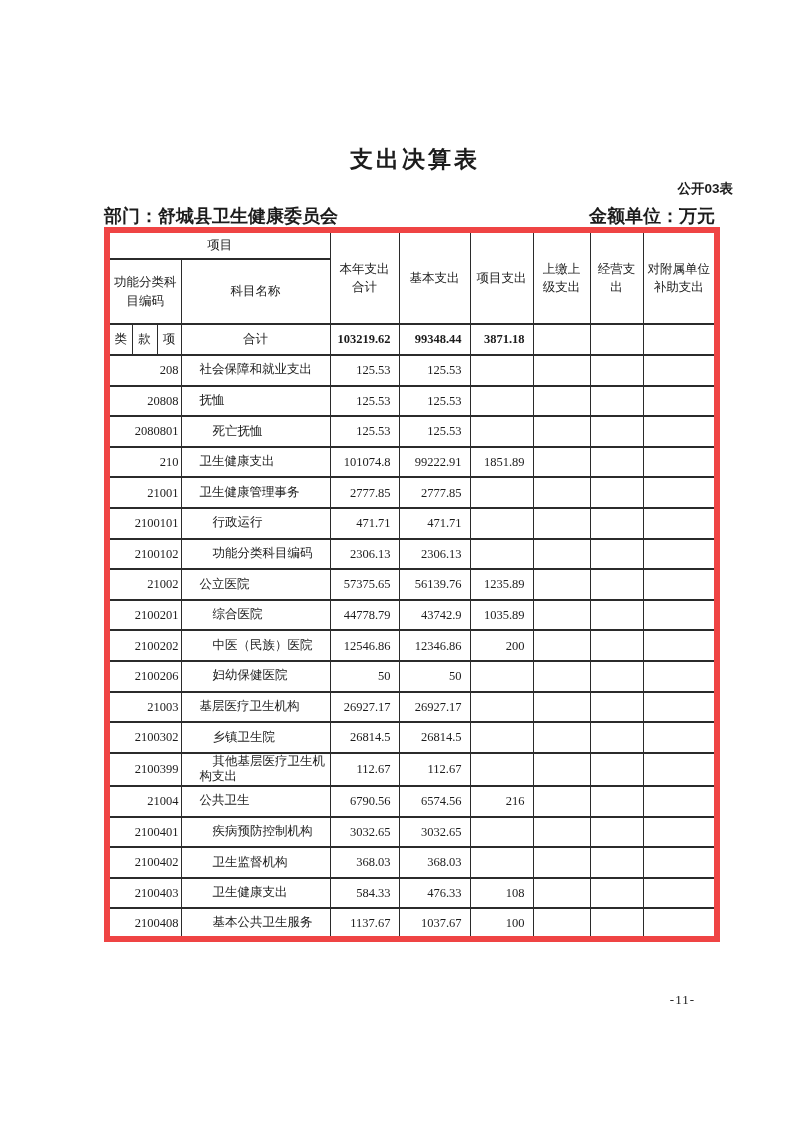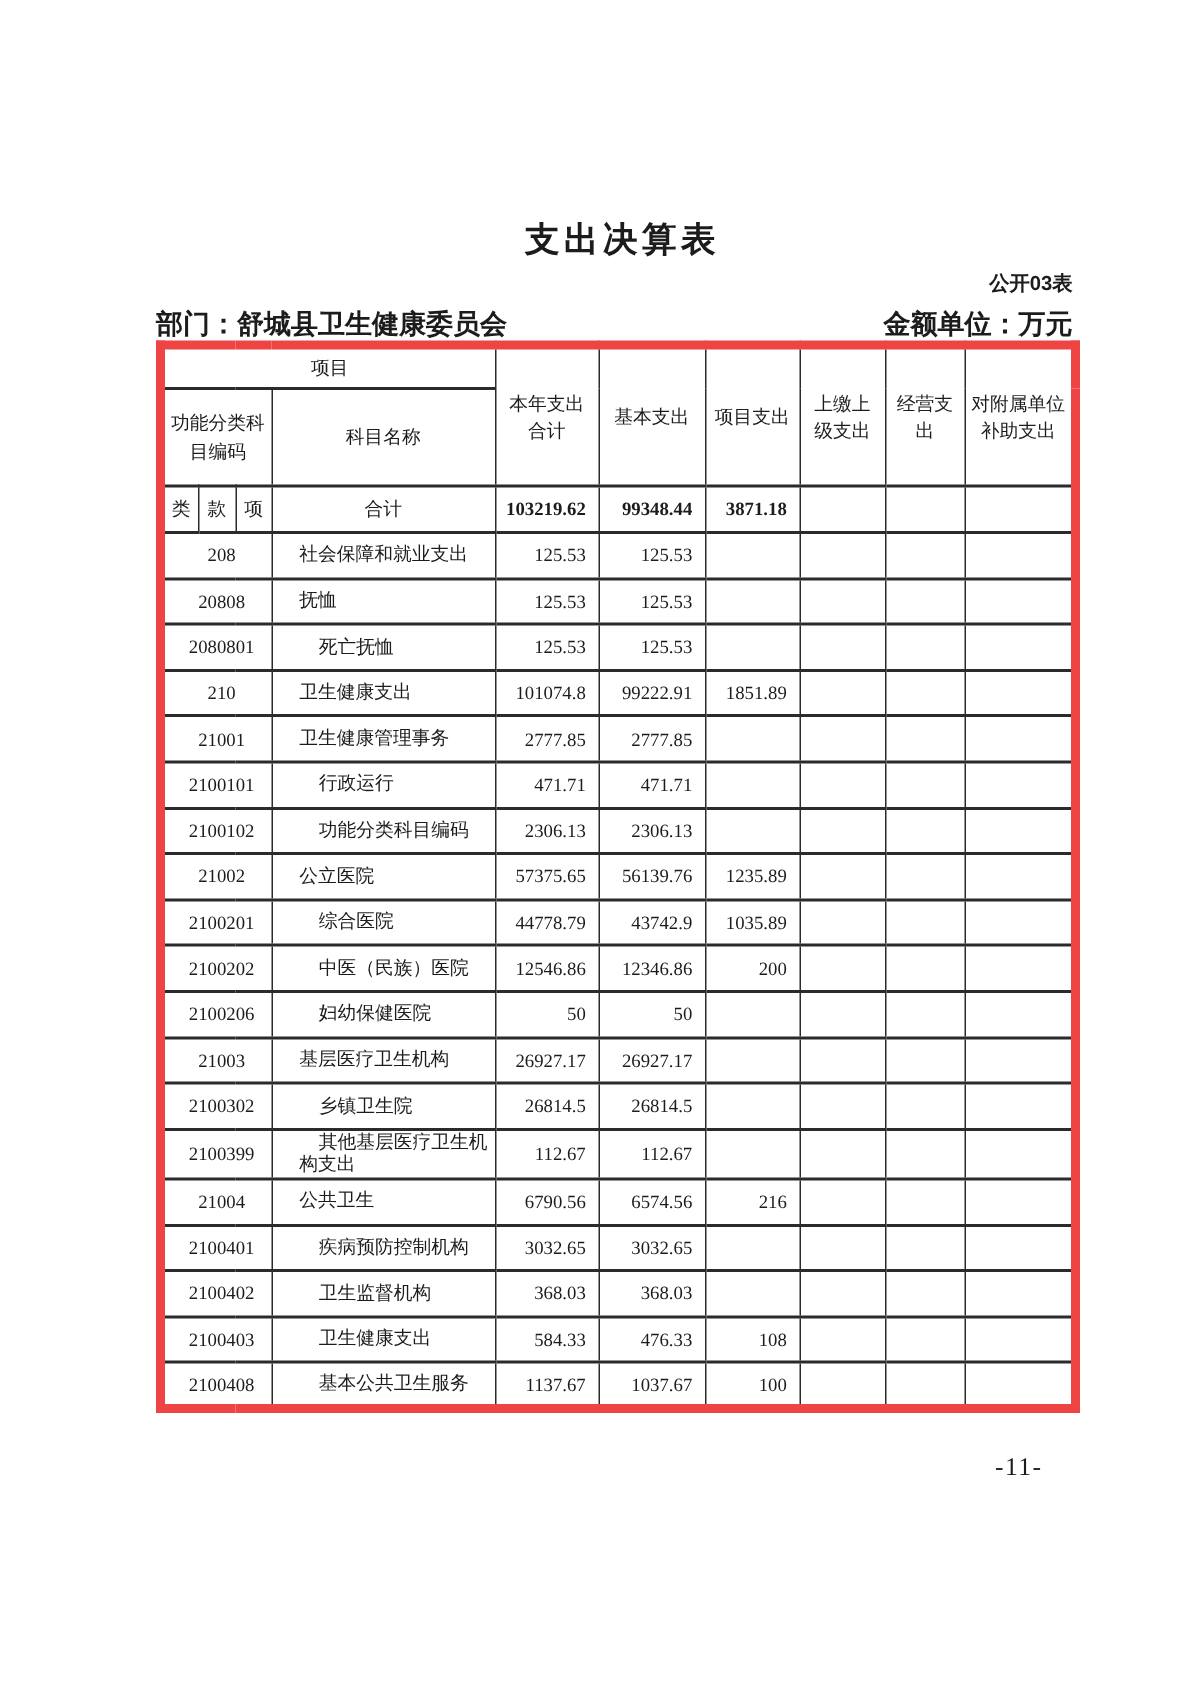--- a/index.html
+++ b/index.html
@@ -19,21 +19,21 @@
     position:absolute;
     top:144px; left:104px; width:622px;
     text-align:center;
     font-family:"Liberation Sans","DejaVu Sans",sans-serif;
     font-weight:bold;
     font-size:23px;
     letter-spacing:3px;
   }
   .form-label {
     position:absolute;
-    top:180px; left:104px; width:611px;
+    top:180px; left:122px; width:611px;
     text-align:right;
     font-family:"Liberation Sans","DejaVu Sans",sans-serif;
     font-weight:600;
     font-size:13.5px;
   }
   .meta-row {
     position:absolute;
     top:204px; left:104px; width:611px;
     display:flex;
     justify-content:space-between;
@@ -60,30 +60,30 @@
   }
   .fin-table th {
     font-weight:normal;
     text-align:center;
     padding:0 4px;
   }
   .fin-table thead tr.hrow1 { height:29px; }
   .fin-table thead tr.hrow2 { height:65px; }
   .fin-table tr.total-row   { height:31px; }
   .fin-table tbody tr.data-row { height:30.6px; }
-  .fin-table td.code { text-align:center; padding-left:7px; padding-right:2px; }
+  .fin-table td.code { text-align:right; padding-left:7px; padding-right:2px; }
   .fin-table td.name { text-align:left; padding-left:18px; padding-right:2px; line-height:1.25; }
   .fin-table td.name.indent { text-indent:13px; }
   .fin-table td.num  { text-align:right; padding-right:8px; }
   .fin-table td.center { text-align:center; }
   .fin-table tr.total-row td.num { font-weight:bold;text-align:right; }
   .page-number {
     position:absolute;
-    top:968px; right:98px;
-    font-size:17px;
+    top:992px; right:98px;
+    font-size:13px;
     letter-spacing:1px;
   }
 </style>
 </head>
 <body>
 
 <div class="page">
 
   <div class="doc-title">支出决算表</div>
 

